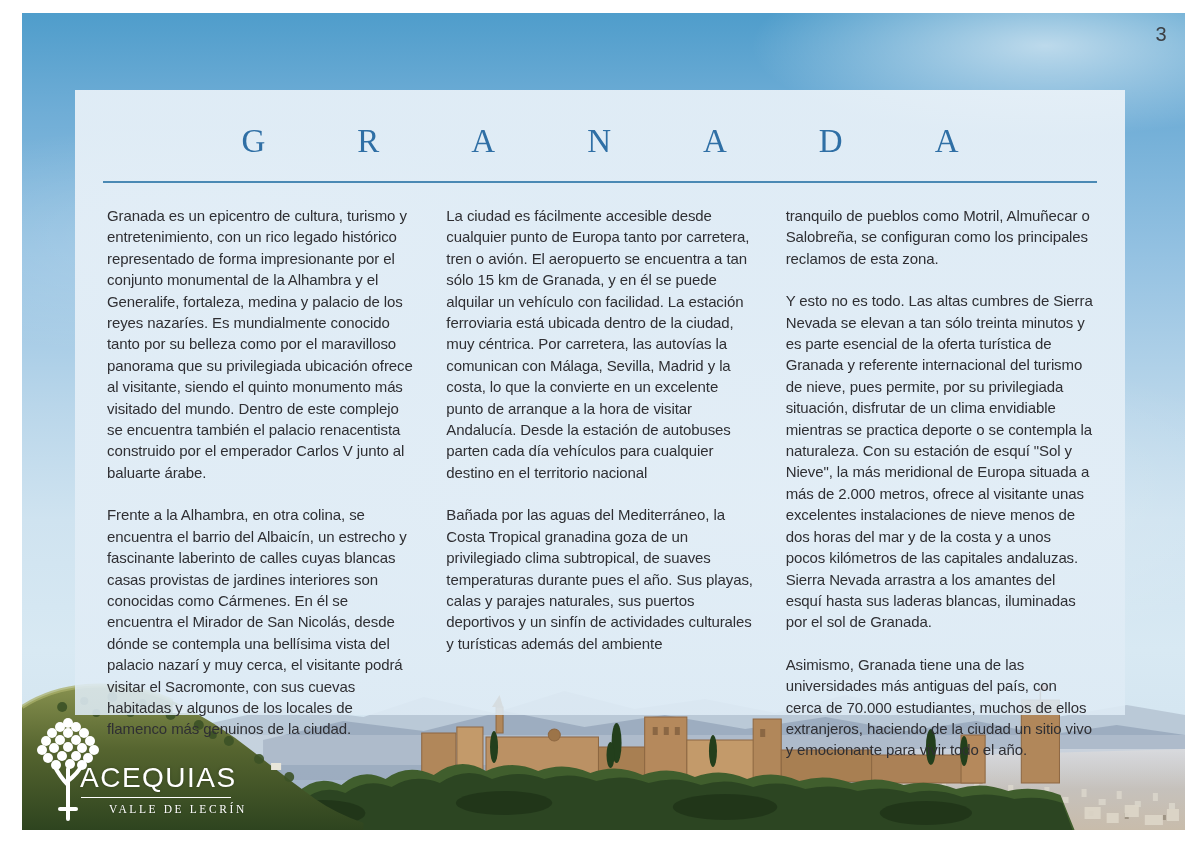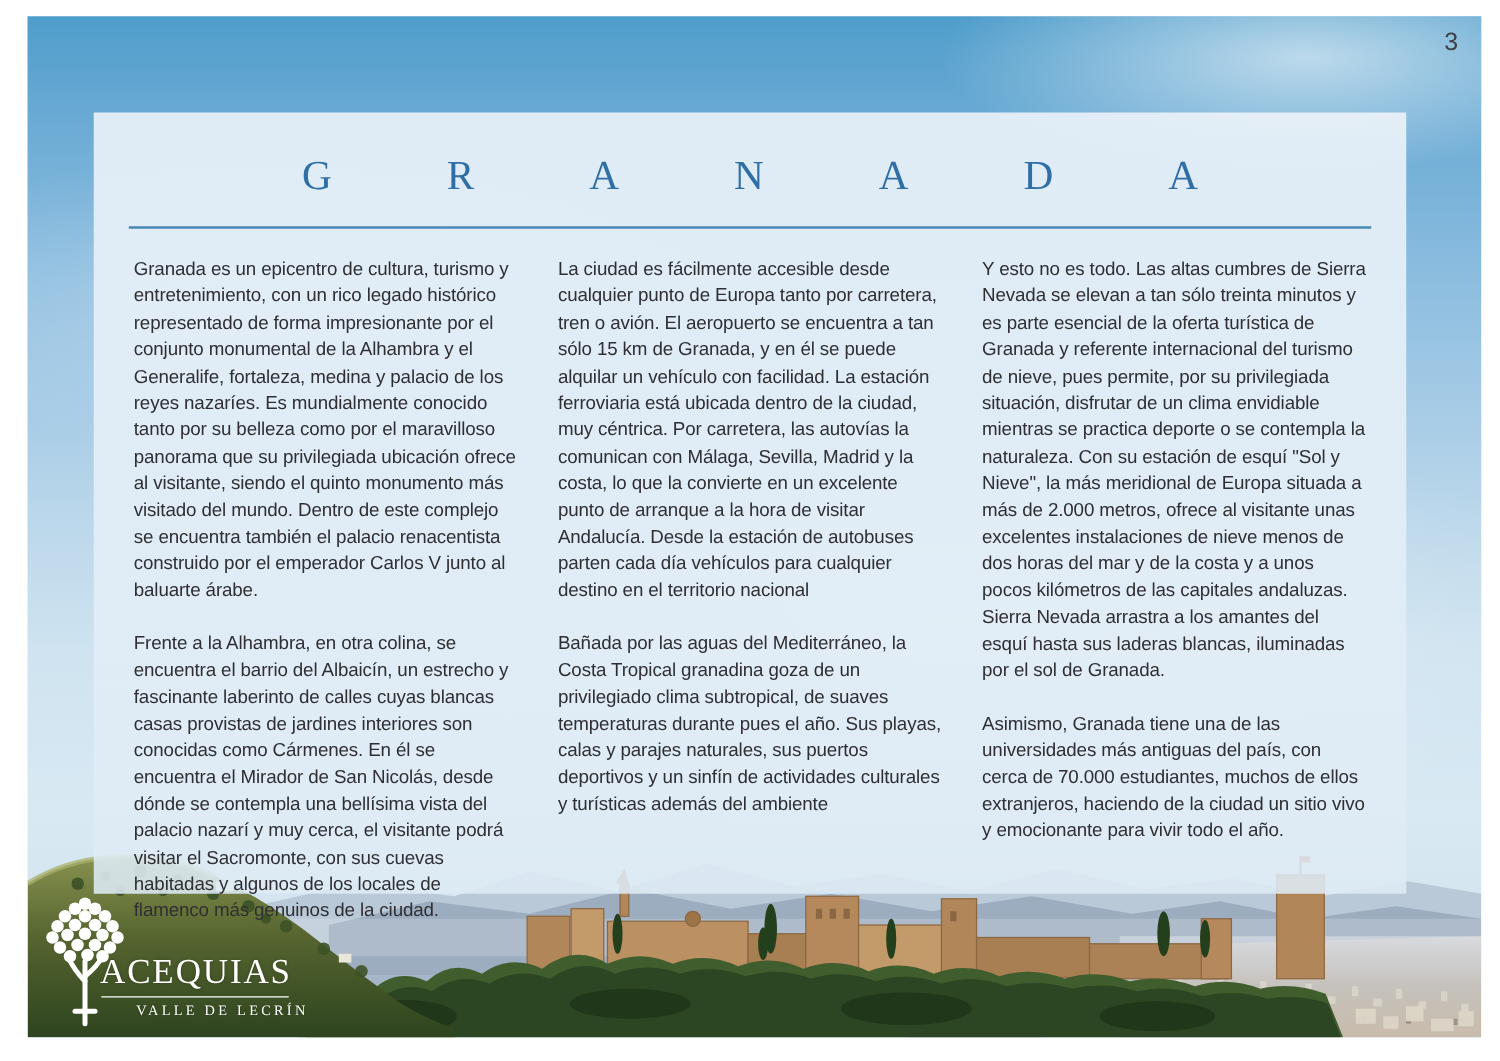--- a/index.html
+++ b/index.html
@@ -68,21 +68,21 @@
   }
 
   
   .logo {
     position:absolute; left:12px; top:699px; width:210px; height:118px;
     color:#ffffff;
   }
   .logo .tree { position:absolute; left:2px; top:0; width:64px; height:112px; }
   .logo .brand {
     position:absolute; left:46px; top:50px;
-    font-family:Liberation Serif, serif;
+    font-family:Liberation Sans, sans-serif;
     font-size:28px; letter-spacing:1.5px; white-space:nowrap;
     text-shadow:0 0 3px rgba(0,0,0,0.25);
     text-align:center;
   }
   .logo .divider {
     position:absolute; left:47px; top:85px; width:150px;
     border-top:1.5px solid #ffffff;
   }
   .logo .subtitle {
     position:absolute; left:47px; top:91px;
@@ -235,20 +235,21 @@
       <div class="columns">
         <div class="col">
           <p>Granada es un epicentro de cultura, turismo y entretenimiento, con un rico legado histórico representado de forma impresionante por el conjunto monumental de la Alhambra y el Generalife, fortaleza, medina y palacio de los reyes nazaríes. Es mundialmente conocido tanto por su belleza como por el maravilloso panorama que su privilegiada ubicación ofrece al visitante, siendo el quinto monumento más visitado del mundo. Dentro de este complejo se encuentra también el palacio renacentista construido por el emperador Carlos V junto al baluarte árabe.</p>
           <p>Frente a la Alhambra, en otra colina, se encuentra el barrio del Albaicín, un estrecho y fascinante laberinto de calles cuyas blancas casas provistas de jardines interiores son conocidas como Cármenes. En él se encuentra el Mirador de San Nicolás, desde dónde se contempla una bellísima vista del palacio nazarí y muy cerca, el visitante podrá visitar el Sacromonte, con sus cuevas habitadas y algunos de los locales de flamenco más genuinos de la ciudad.</p>
         </div>
         <div class="col">
           <p>La ciudad es fácilmente accesible desde cualquier punto de Europa tanto por carretera, tren o avión. El aeropuerto se encuentra a tan sólo 15 km de Granada, y en él se puede alquilar un vehículo con facilidad. La estación ferroviaria está ubicada dentro de la ciudad, muy céntrica. Por carretera, las autovías la comunican con Málaga, Sevilla, Madrid y la costa, lo que la convierte en un excelente punto de arranque a la hora de visitar Andalucía. Desde la estación de autobuses parten cada día vehículos para cualquier destino en el territorio nacional</p>
           <p>Bañada por las aguas del Mediterráneo, la Costa Tropical granadina goza de un privilegiado clima subtropical, de suaves temperaturas durante pues el año. Sus playas, calas y parajes naturales, sus puertos deportivos y un sinfín de actividades culturales y turísticas además del ambiente</p>
         </div>
         <div class="col">
+          <p>tranquilo de pueblos como Motril, Almuñecar o Salobreña, se configuran como los principales reclamos de esta zona.</p>
           <p>Y esto no es todo. Las altas cumbres de Sierra Nevada se elevan a tan sólo treinta minutos y es parte esencial de la oferta turística de Granada y referente internacional del turismo de nieve, pues permite, por su privilegiada situación, disfrutar de un clima envidiable mientras se practica deporte o se contempla la naturaleza. Con su estación de esquí "Sol y Nieve", la más meridional de Europa situada a más de 2.000 metros, ofrece al visitante unas excelentes instalaciones de nieve menos de dos horas del mar y de la costa y a unos pocos kilómetros de las capitales andaluzas. Sierra Nevada arrastra a los amantes del esquí hasta sus laderas blancas, iluminadas por el sol de Granada.</p>
           <p>Asimismo, Granada tiene una de las universidades más antiguas del país, con cerca de 70.000 estudiantes, muchos de ellos extranjeros, haciendo de la ciudad un sitio vivo y emocionante para vivir todo el año.</p>
         </div>
       </div>
     </div>
 
     <div class="logo">
       <svg class="tree" viewBox="0 0 64 110">
         <g fill="#ffffff">
           <circle cx="32" cy="10" r="5"></circle>

